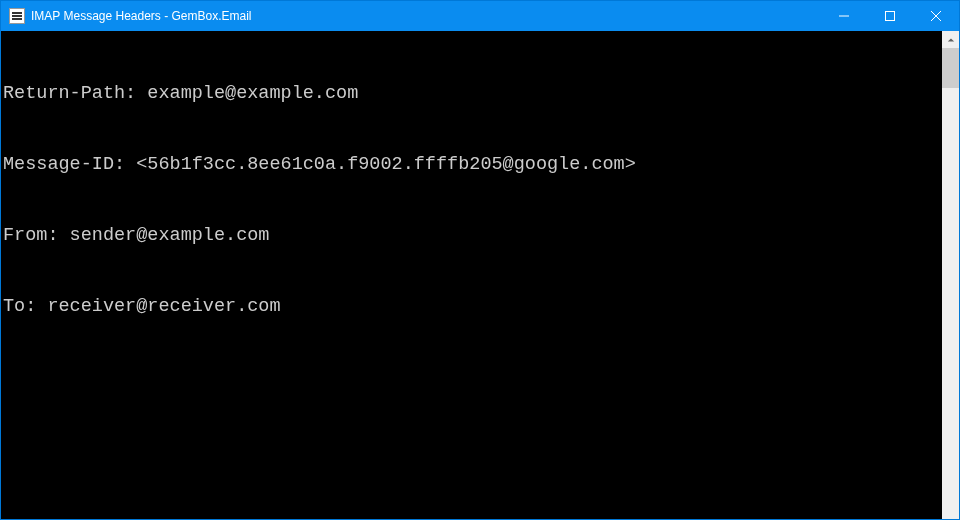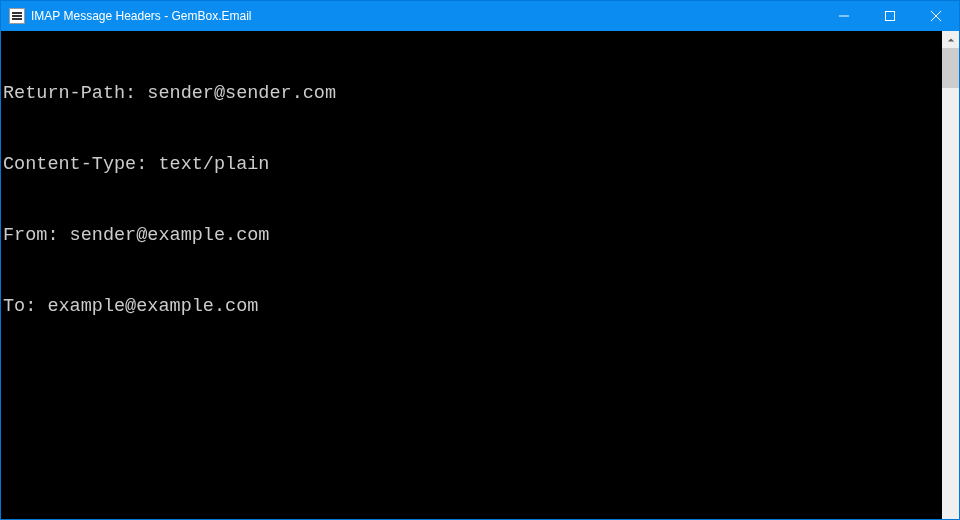--- a/index.html
+++ b/index.html
@@ -152,24 +152,24 @@
         <svg viewBox="0 0 10 10">
             <line x1="0" y1="0" x2="10" y2="10"></line>
             <line x1="10" y1="0" x2="0" y2="10"></line>
           </svg>
       </div>
     </div>
   </div>
 
   <div class="content-area">
     <div class="console">
-      <span class="header-line">Return-Path: sender@sender.com</span>
-      <span class="header-line">Content-Type: text/plain</span>
+      <span class="header-line">Return-Path: example@example.com</span>
+      <span class="header-line">Message-ID: &lt;56b1f3cc.8ee61c0a.f9002.ffffb205@google.com&gt;</span>
       <span class="header-line">From: sender@example.com</span>
-      <span class="header-line">To: example@example.com</span>
+      <span class="header-line">To: receiver@receiver.com</span>
       
     </div>
     <div class="scrollbar">
       <div class="sb-btn">
         <svg viewBox="0 0 10 10">
             <path d="M1 7 L5 3 L9 7 Z"></path>
           </svg>
       </div>
       <div class="sb-track">
         <div class="sb-thumb"></div>

